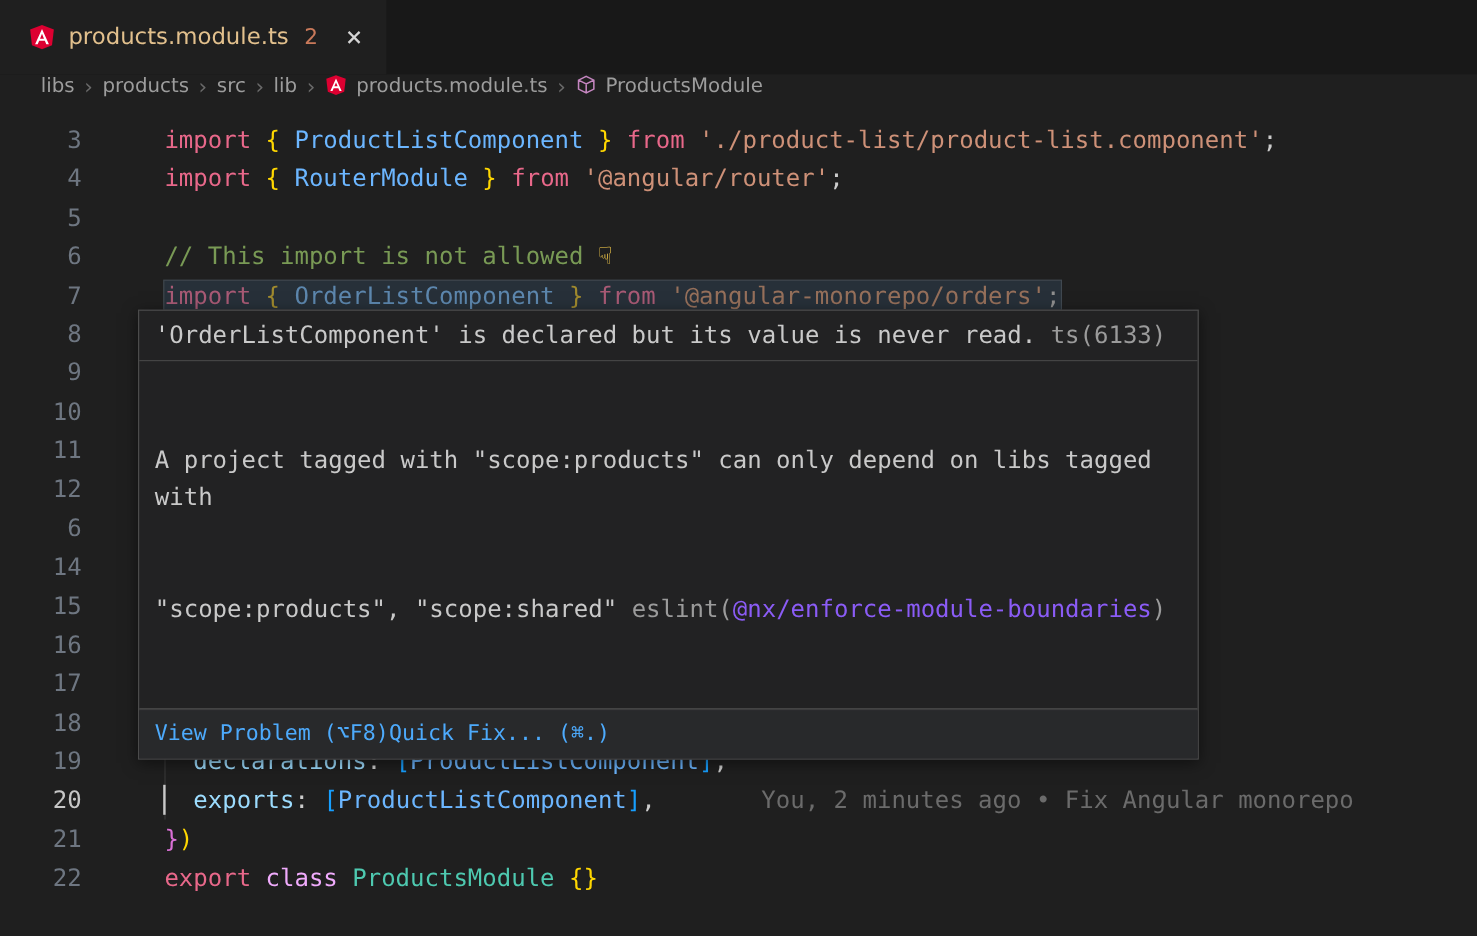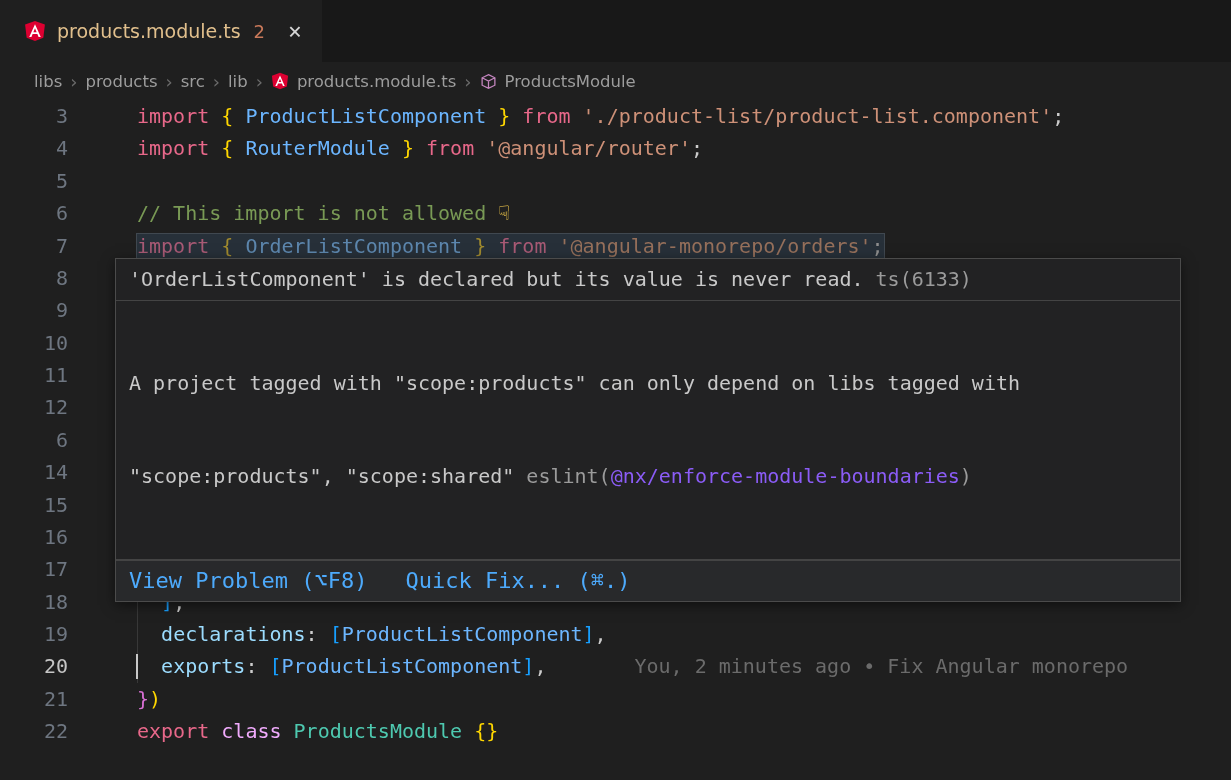--- a/index.html
+++ b/index.html
@@ -7,21 +7,21 @@
   body{background:#1f1f1f;font-family:"DejaVu Sans Mono",monospace}
 
   
   .tabbar{height:62px;background:#181818;display:flex;align-items:stretch}
   .tab{display:flex;align-items:center;gap:11px;padding:0 20px 0 24px;background:#1f1f1f;cursor:pointer}
   .tab-title{color:#e2c08d;font-family:"DejaVu Sans",sans-serif;font-size:19px}
   .tab-badge{color:#c9795a;font-family:"DejaVu Sans",sans-serif;font-size:18px;margin-left:2px}
   .tab-close{color:#d4d4d4;font-size:23px;margin-left:12px;cursor:pointer;line-height:1}
 
   
-  .breadcrumb{height:38px;background:#1f1f1f;display:flex;align-items:center;padding-left:34px;gap:8px;
+  .breadcrumb{height:38px;background:#1f1f1f;display:flex;align-items:flex-start;padding-left:34px;gap:8px;
     font-family:"DejaVu Sans",sans-serif;font-size:16.5px;color:#9d9d9d}
   .crumb{cursor:pointer;white-space:nowrap}
   .crumb-sep{color:#6a6a6a;font-size:18px}
   .crumb-icon{display:flex;align-items:center}
 
   
   .editor{position:relative;height:680px;background:#1f1f1f;font-size:20px}
   .line{display:flex;height:32.38px;line-height:32.38px}
   .gutter{width:68px;flex:none;text-align:right;color:#6e7681;cursor:pointer}
   .line.active .gutter{color:#c6c6c6}
@@ -33,29 +33,29 @@
     text-decoration:underline wavy #e4545b 1.4px;text-underline-offset:6px;text-decoration-skip-ink:none}
 
   
   .tok-kw{color:#e8688a}.tok-kw2{color:#f0abfc}.tok-type{color:#4ec9b0}
   .tok-id{color:#6cb6ff}.tok-prop{color:#9cdcfe}.tok-str{color:#ce9178}
   .tok-cm{color:#799a55}.tok-emoji{color:#ffd34d}
   .tok-b1{color:#ffd700}.tok-b2{color:#da70d6}.tok-b3{color:#179fff}.tok-pl{color:#cccccc}
   .tok-kwD{color:#a85a75}.tok-b1D{color:#a08a2e}.tok-idD{color:#5d87ae}.tok-strD{color:#96705b}.tok-plD{color:#8f8f8f}
 
   
-  .hover-popup{position:absolute;left:115px;top:158px;width:1066px;background:#222223;
+  .hover-popup{position:absolute;left:115px;top:158px;width:884px;background:#222223;
     border:1px solid #4b4b4b;box-shadow:0 3px 12px rgba(0,0,0,.5);z-index:10;font-size:20px}
   .hover-row{padding:5px 13px;color:#c9c9c9;line-height:31px;white-space:pre-wrap}
   .hover-sep{height:1px;background:#444}
   .src{color:#9b9b9b}
   .link{color:#8b5cf6;cursor:pointer}
   .module-kw{color:#569cd6}
   .module-str{color:#ce9178}
-  .hover-actions{display:flex;gap:38px;padding:6px 13px;background:#28292b;font-size:22px;line-height:28px}
+  .hover-actions{display:flex;padding:6px 13px;background:#28292b;font-size:18px;line-height:28px}
   .action-link{color:#4daafc;cursor:pointer}
 </style>
 </head>
 <body>
 
 <div class="tabbar">
   <div class="tab">
     <span class="crumb-icon">
       <svg width="22" height="22" viewBox="0 0 24 24">
         <polygon points="12,1 22.8,4.9 21.1,19.3 12,23 2.9,19.3 1.2,4.9" fill="#dd0031"></polygon>

